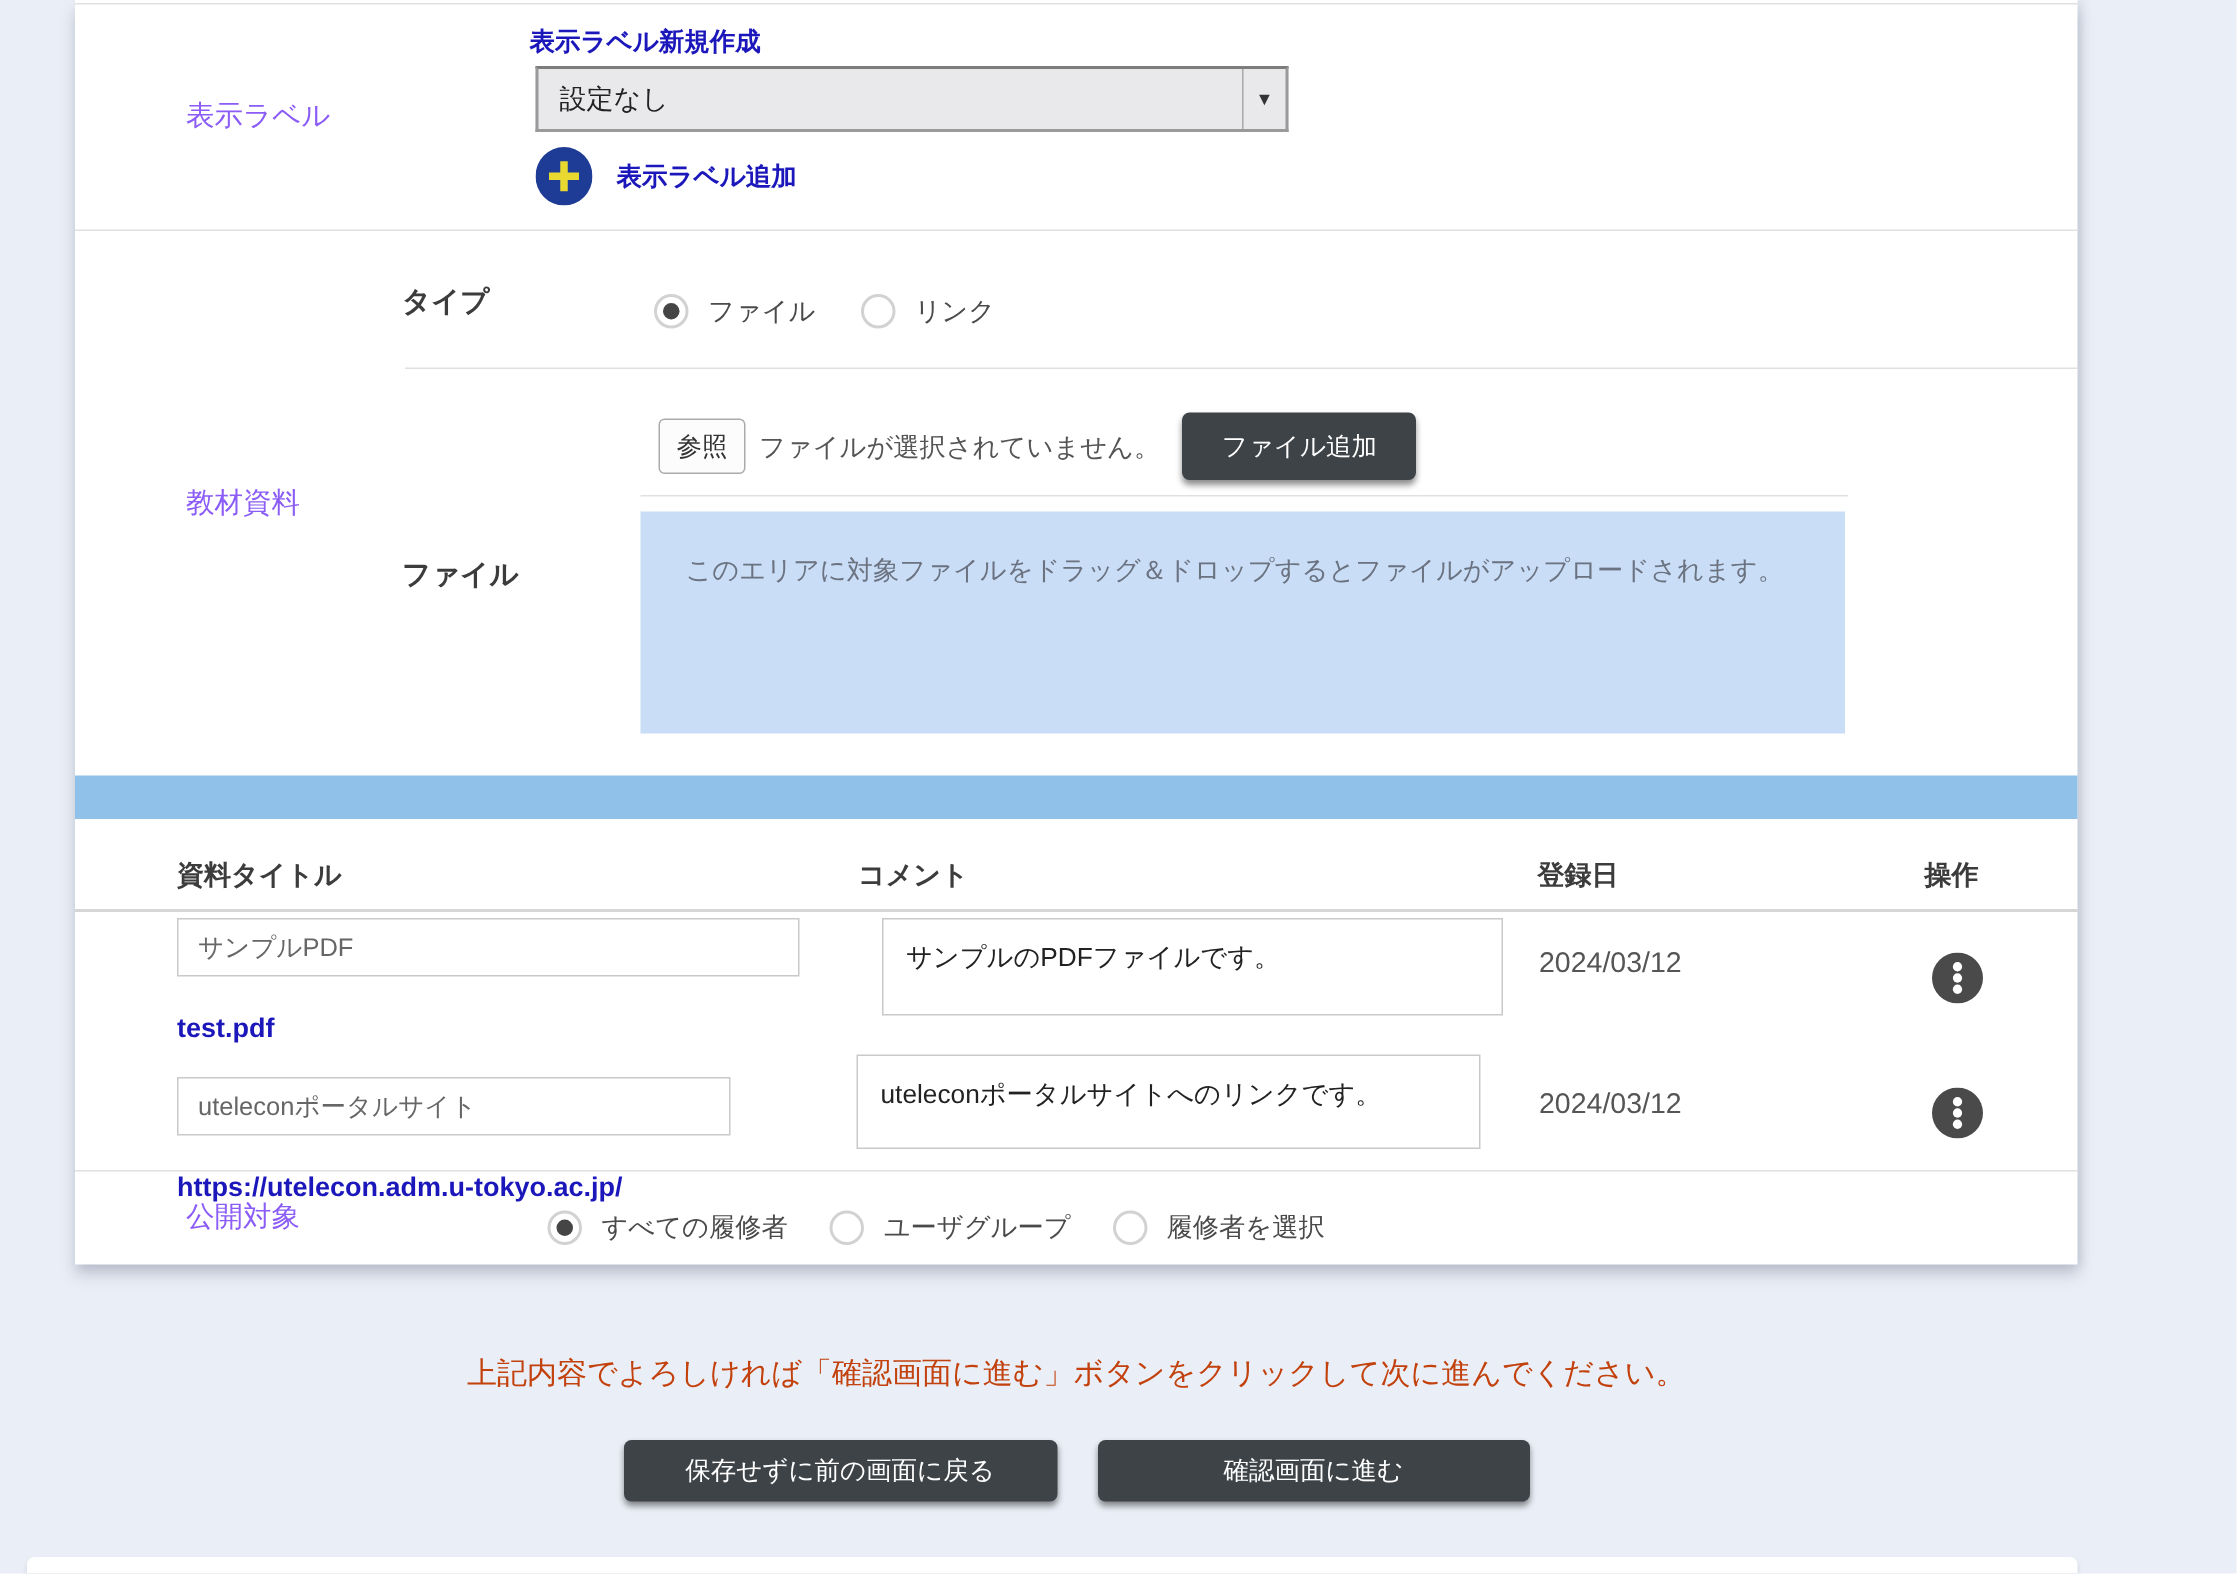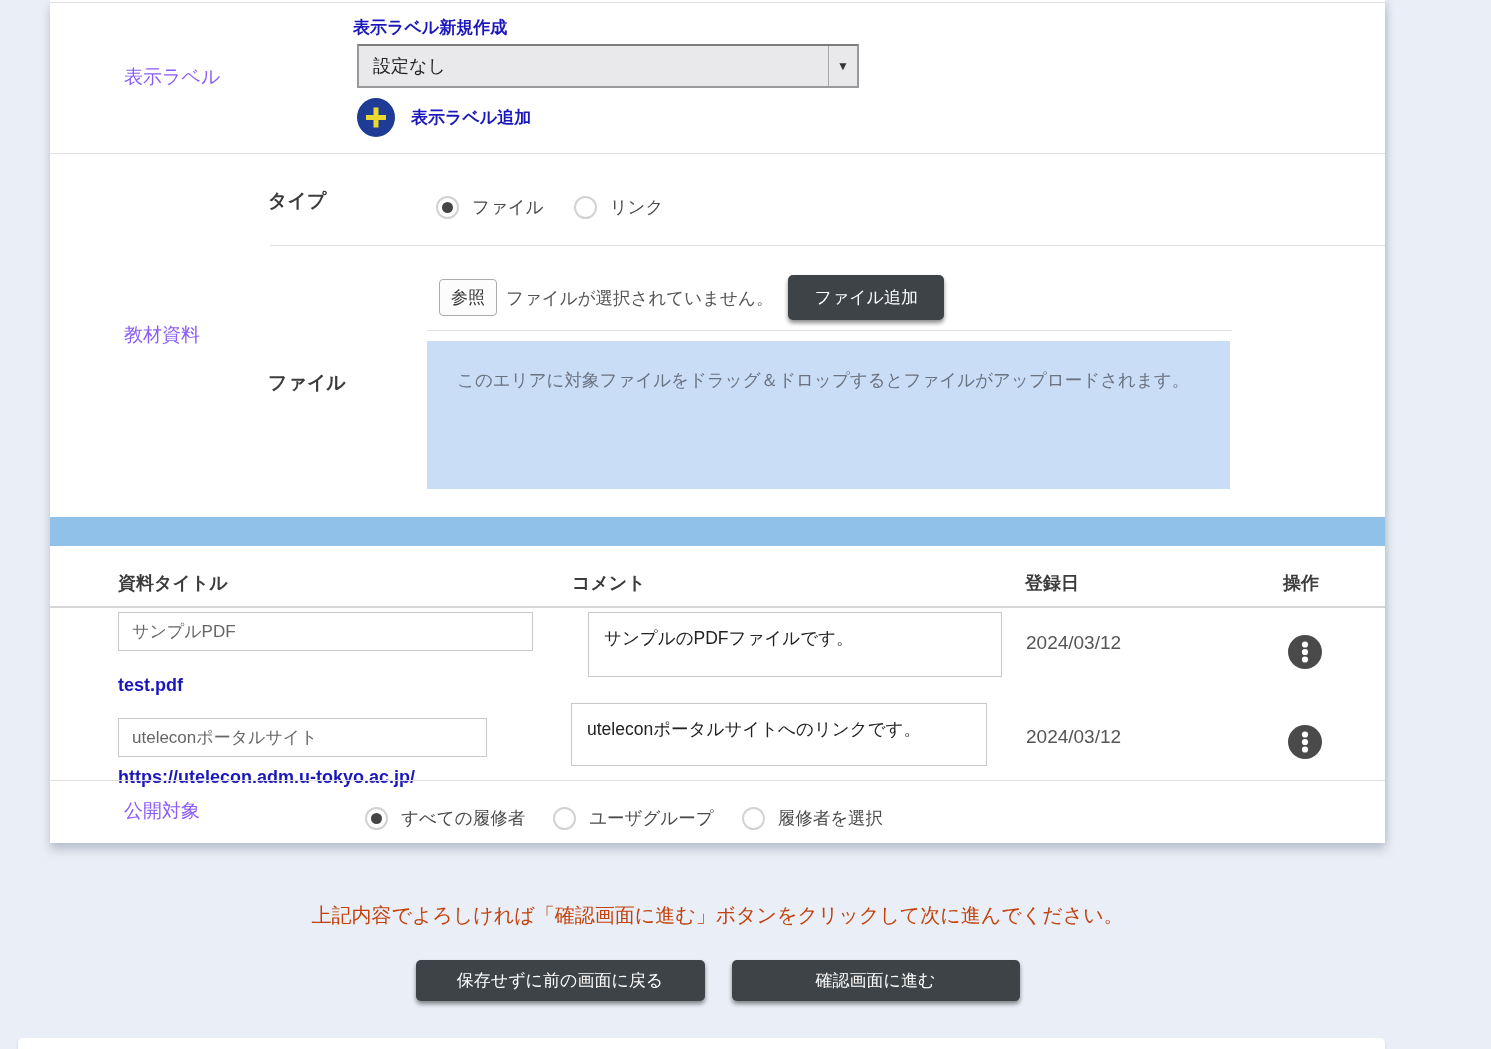--- a/index.html
+++ b/index.html
@@ -133,21 +133,21 @@
           <circle cx="17" cy="9.5" r="3.1" fill="#fff"></circle>
           <circle cx="17" cy="17" r="3.1" fill="#fff"></circle>
           <circle cx="17" cy="24.5" r="3.1" fill="#fff"></circle>
         </svg>
       </span>
     </button>
   </div>
 
   <div class="abs" style="left:0; top:700px; width:1335px; height:80px;">
     <input class="abs text-input" style="left: 68px; top: 18px; width: 369px; height: 39px;" value="uteleconポータルサイト">
-    <a class="abs file-link" style="left:68px; top:45px;">https://utelecon.adm.u-tokyo.ac.jp/</a>
+    <a class="abs file-link" style="left:68px; top:59px;">https://utelecon.adm.u-tokyo.ac.jp/</a>
     <textarea class="abs comment-box" style="left: 521px; top: 3px; width: 416px; height: 63px;">uteleconポータルサイトへのリンクです。</textarea>
     <span class="abs date-text" style="left:976px; top:26px;">2024/03/12</span>
     <button class="abs kebab" style="left:1238px; top:25px;">
       <span style="line-height:0;">
         <svg width="34" height="34" viewBox="0 0 34 34">
           <circle cx="17" cy="17" r="17" fill="#4a4a4a"></circle>
           <circle cx="17" cy="9.5" r="3.1" fill="#fff"></circle>
           <circle cx="17" cy="17" r="3.1" fill="#fff"></circle>
           <circle cx="17" cy="24.5" r="3.1" fill="#fff"></circle>
         </svg>

